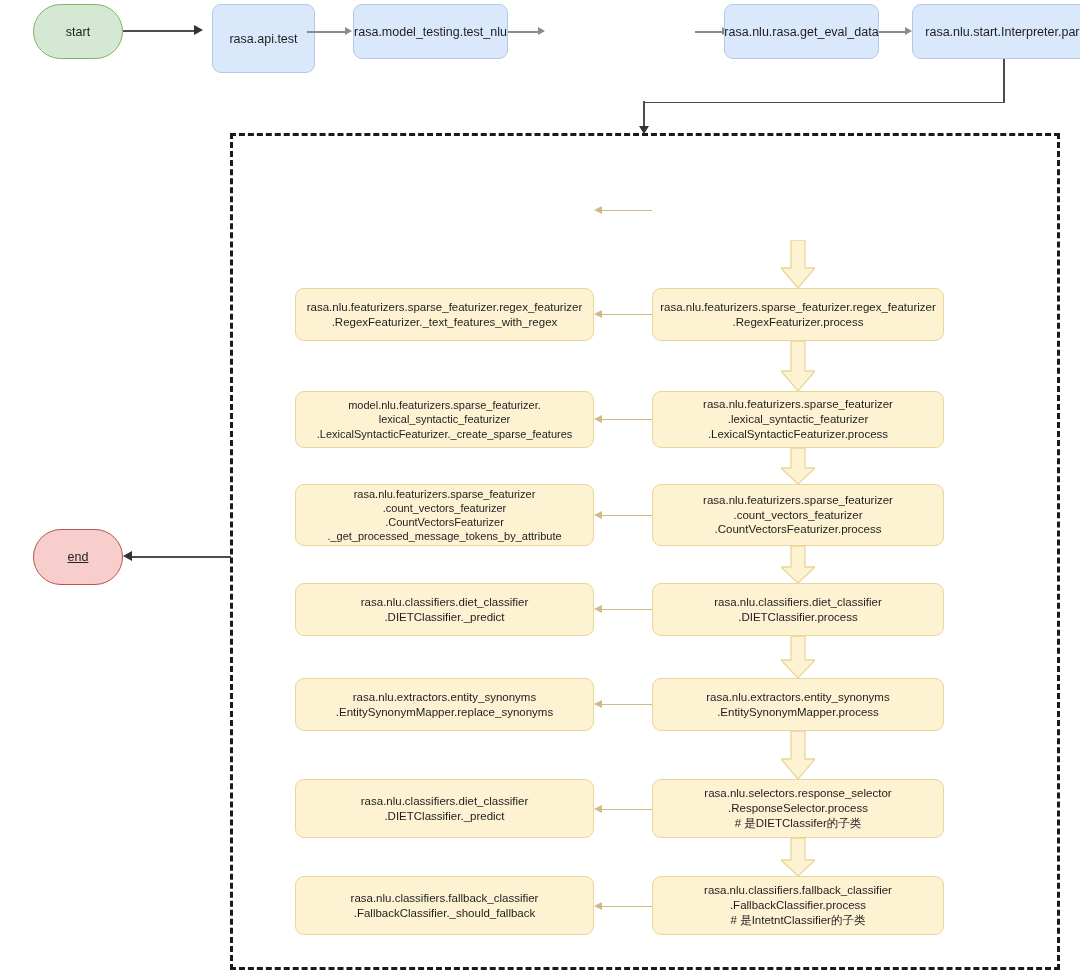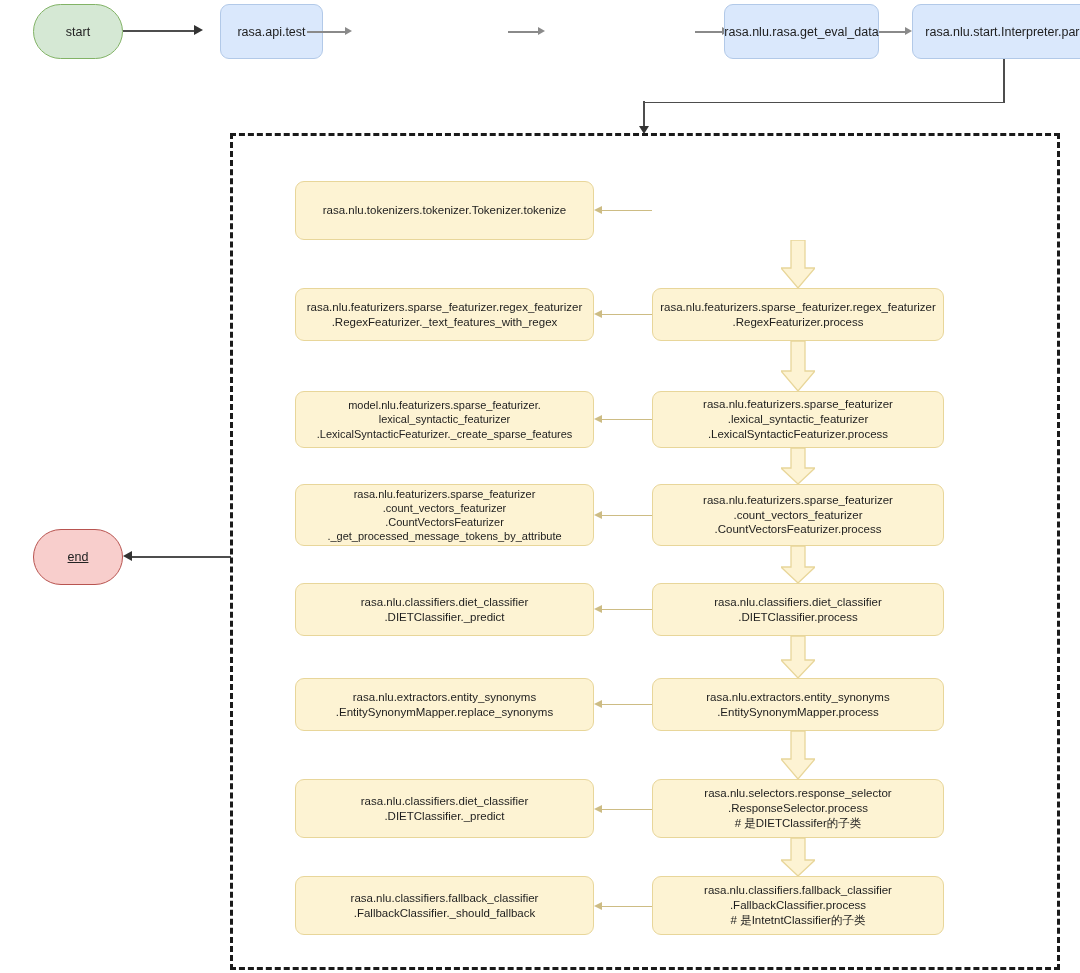--- a/index.html
+++ b/index.html
@@ -134,25 +134,26 @@
 </head>
 <body>
 
 <div id="canvas">
 
   <div class="node term term-start" style="left:5px; top:4px; width:90px; height:55px;">start</div>
 
   <div class="h-line dark" style="left:95px; top:30px; width:72px;"></div>
   <div class="arrow-r dark" style="left:166px; top:25px;"></div>
 
-  <div class="node blue" style="left:192px; top:4px; width:103px; height:55px;">rasa.api.test</div>
+  <div class="node blue" style="left:184px; top:4px; width:103px; height:69px;">rasa.api.test</div>
 
   <div class="h-line" style="left:279px; top:31px; width:39px;"></div>
   <div class="arrow-r" style="left:317px; top:26.5px;"></div>
 
+  <div class="node blue" style="left:325px; top:4px; width:155px; height:55px;">rasa.model_testing.test_nlu</div>
 
   <div class="h-line" style="left:480px; top:31px; width:31px;"></div>
   <div class="arrow-r" style="left:510px; top:26.5px;"></div>
 
 
   <div class="h-line" style="left:667px; top:31px; width:28px;"></div>
   <div class="arrow-r" style="left:694px; top:26.5px;"></div>
 
   <div class="node blue" style="left:696px; top:4px; width:155px; height:55px;">rasa.nlu.rasa.get_eval_data</div>
 
@@ -165,21 +166,20 @@
   <div class="h-line dark" style="left:615px; top:101.5px; width:361px;"></div>
   <div class="v-line" style="left:615px; top:101px; height:26px;"></div>
   <div class="arrow-d" style="left:610.5px; top:126px;"></div>
 
   <div class="node term term-end" style="left:5px; top:529px; width:90px; height:56px;text-decoration:underline;">end</div>
   <div class="h-line dark" style="left:103px; top:556px; width:100px;"></div>
   <div class="arrow-r dark" style="left:95px; top:551px; border-left:none; border-right:9px solid #333;"></div>
 
   <div class="dashed-box" style="left:202px; top:133px; width:830px; height:837px;"></div>
 
-  <div class="node yellow" style="left:267px; top:181px; width:299px; height:59px;">rasa.nlu.tokenizers.tokenizer.Tokenizer.tokenize</div>
   <div class="tan-line" style="left:574px; top:210px; width:50px;"></div>
   <div class="arrow-l" style="left:566px; top:205.5px;"></div>
 
   <div class="block-arrow" style="left:753px; top:240px; height:48px;">
     <svg viewBox="0 0 34 48" preserveAspectRatio="none">
       <polygon points="10,0 24,0 24,28 34,28 17,48 0,28 10,28" fill="#fdf3d3" stroke="#e8d69a" stroke-width="1.3"></polygon>
     </svg>
   </div>
 
   <div class="node yellow" style="left:267px; top:288px; width:299px; height:53px;">rasa.nlu.featurizers.sparse_featurizer.regex_featurizer

